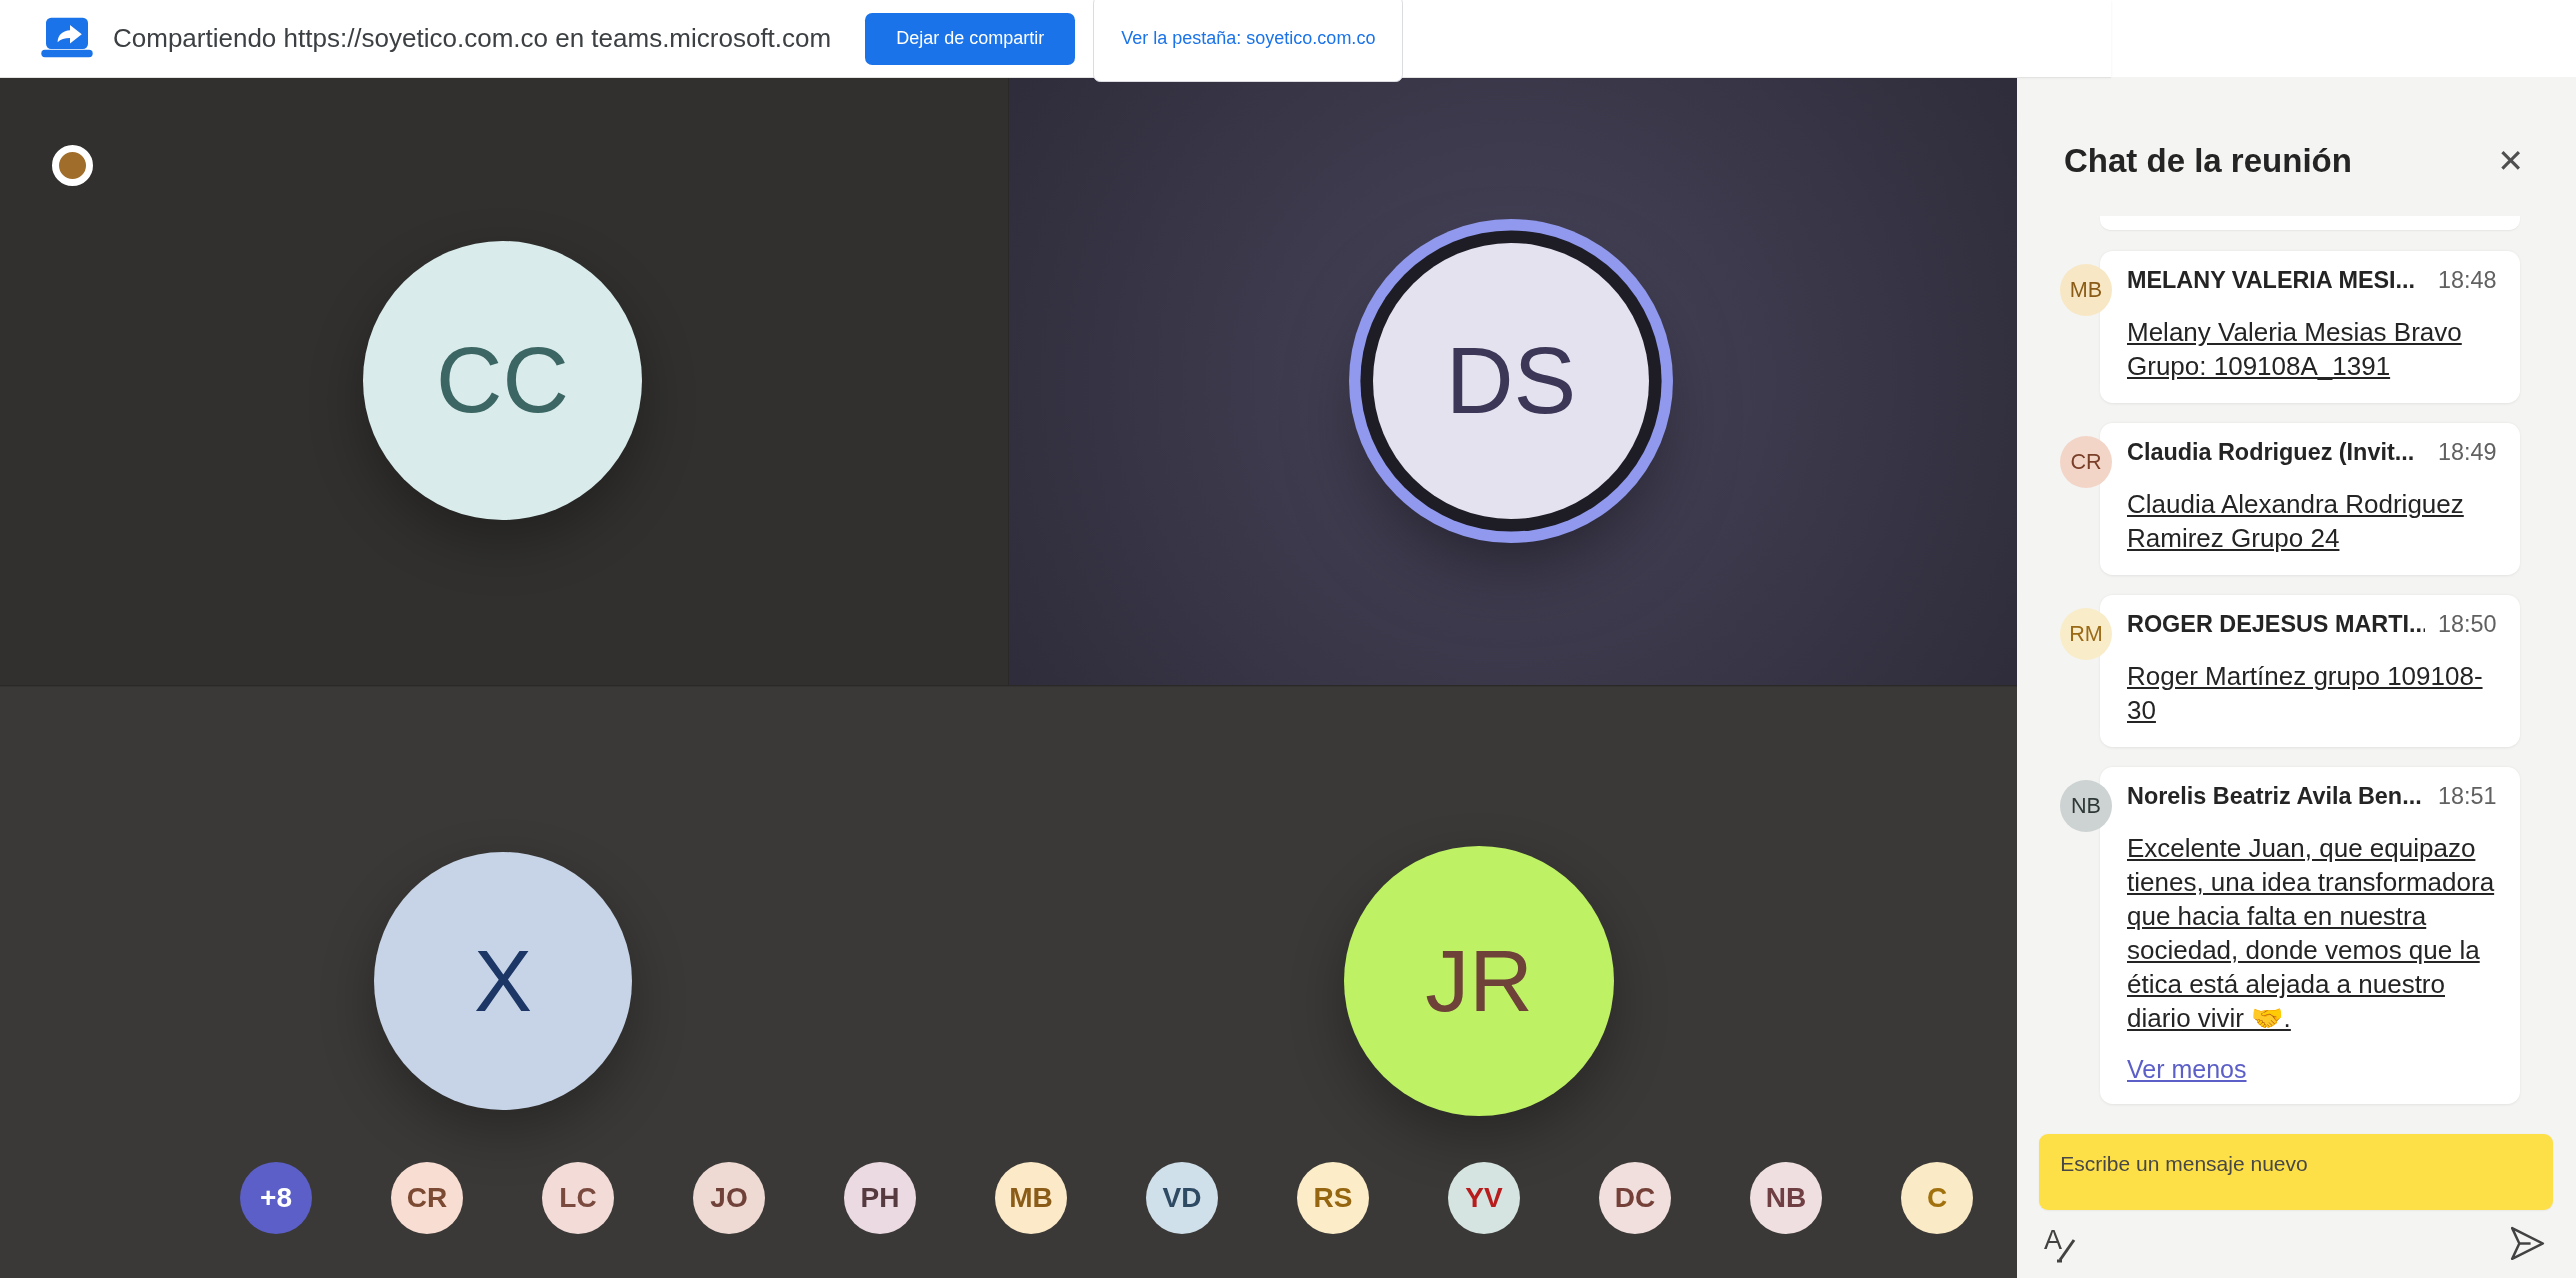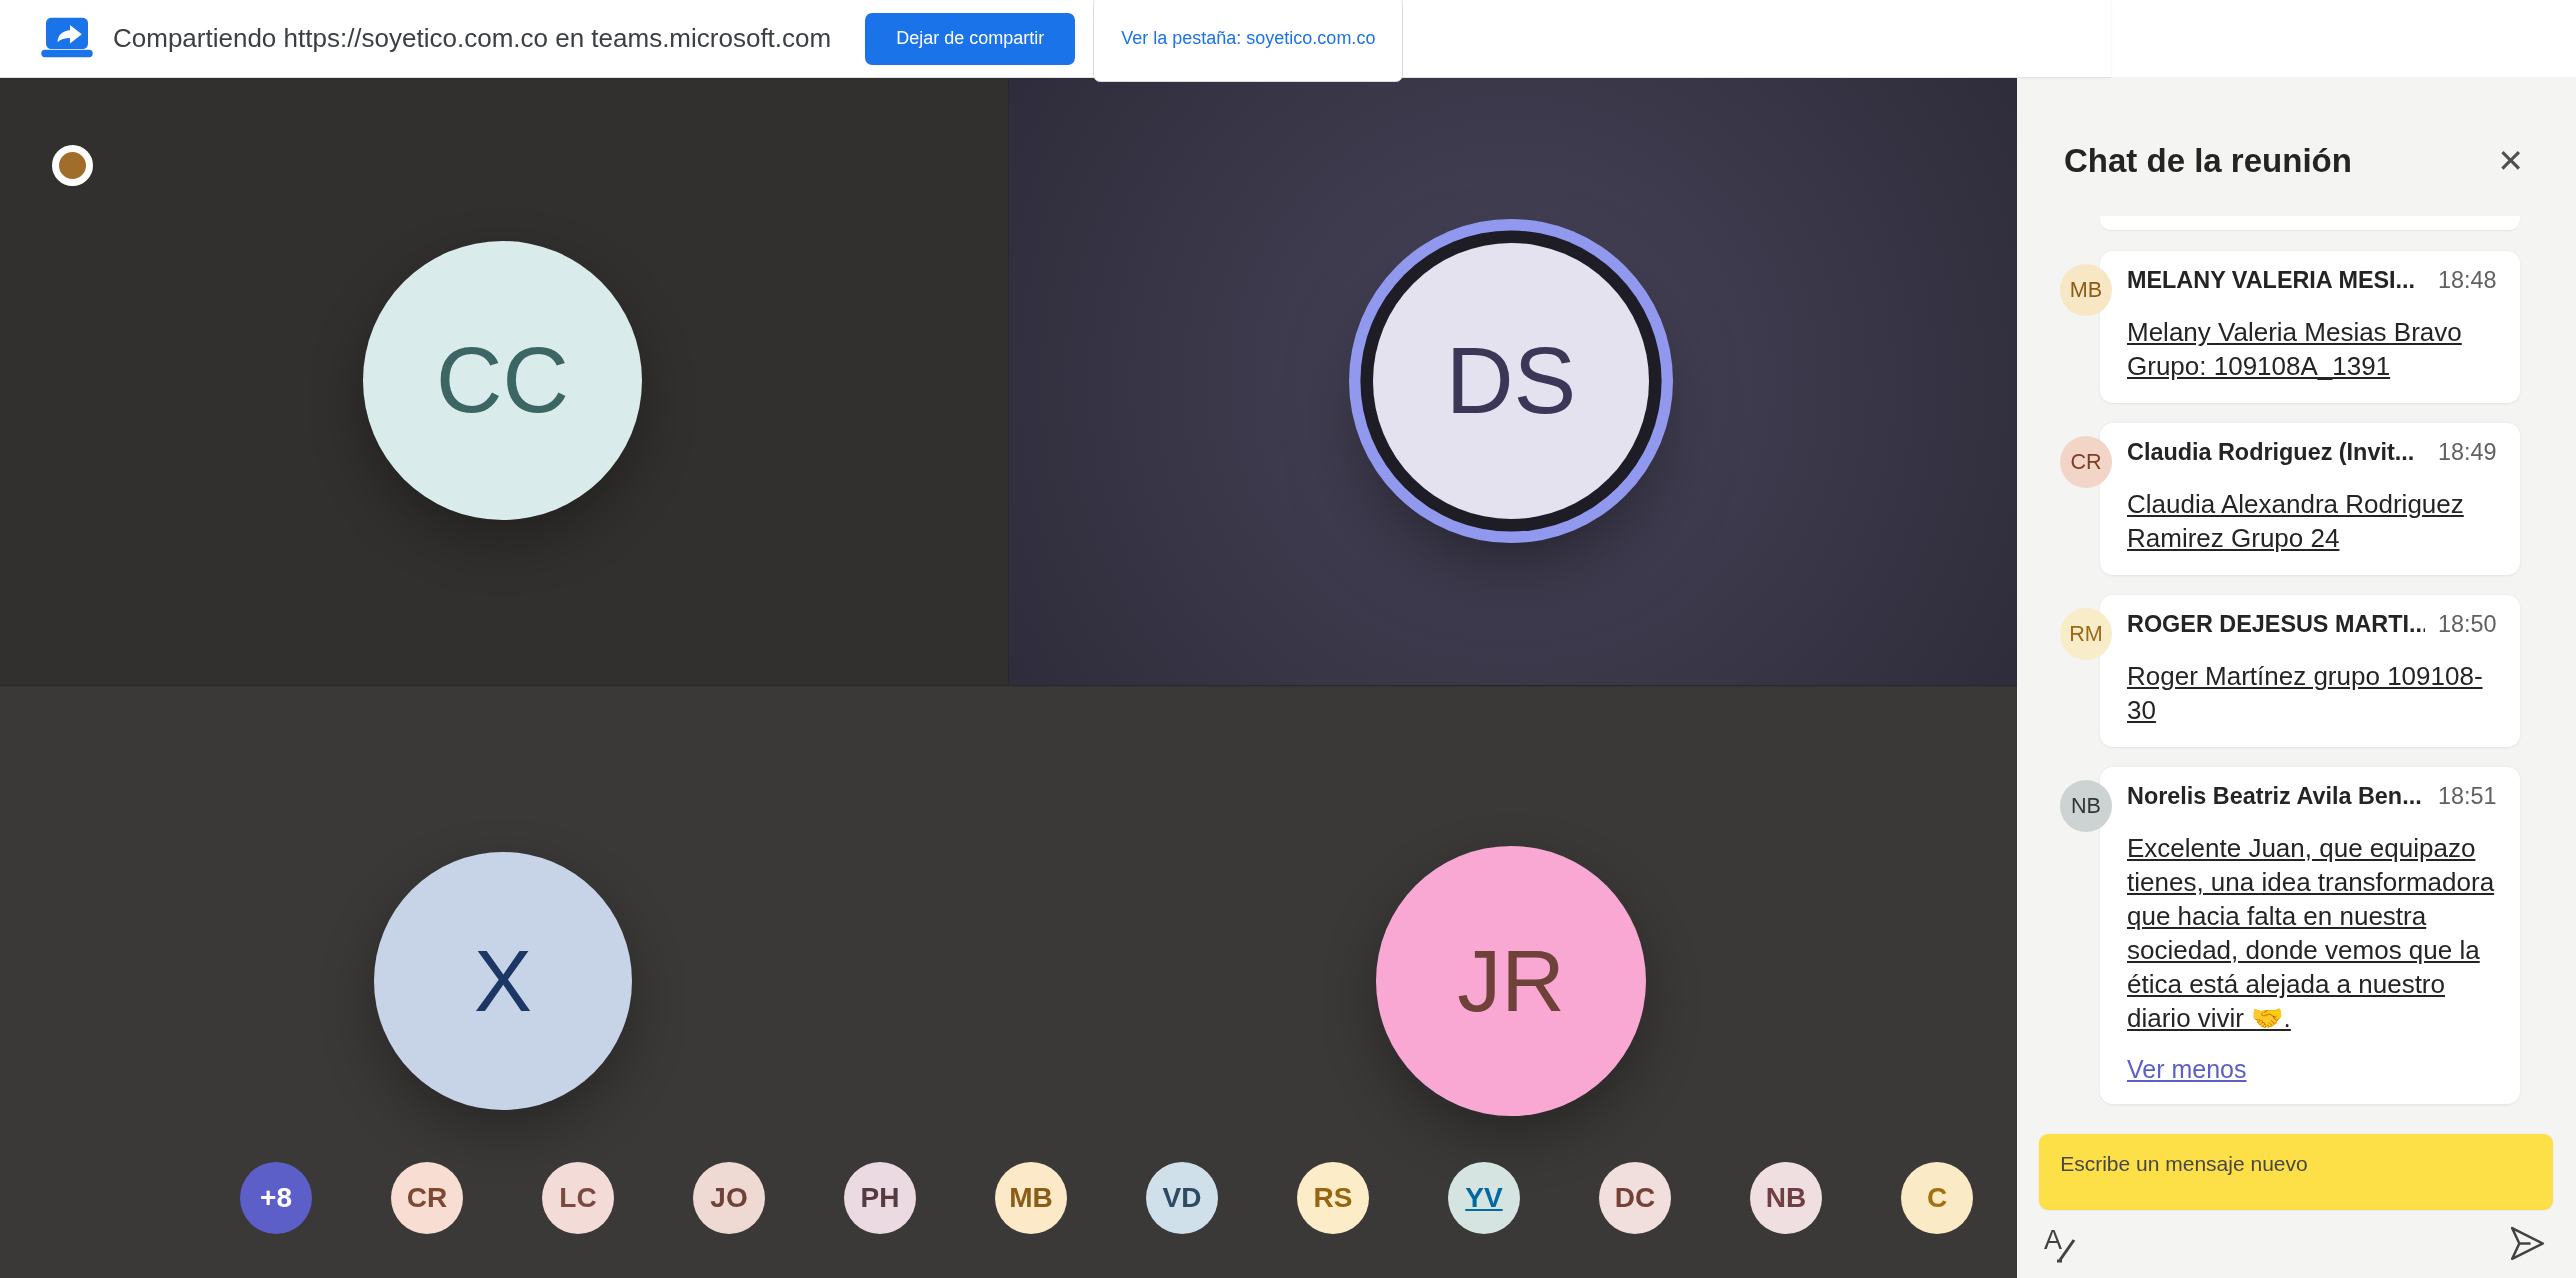--- a/index.html
+++ b/index.html
@@ -27,36 +27,36 @@
            background:radial-gradient(circle 577px at 50% 50%, #49455c 0%, #3a3749 55%, #2f2d3b 100%);}
   .tile-bottom{left:0;top:610px;width:2017px;height:591px;background:#3a3937;}
   .stage-avatar{
     position:absolute;border-radius:50%;display:flex;align-items:center;justify-content:center;
     font-weight:400;box-shadow:0 21.6px 54px rgba(0,0,0,.30);
   }
   .av-cc{left:363px;top:164px;width:279px;height:279px;background:#d9eceb;color:#3c6663;font-size:92px;}
   .av-ds{left:1374px;top:166px;width:276px;height:276px;background:#e5e2f0;color:#3d3757;font-size:94px;
          box-shadow:0 0 0 12.6px #1e1d26, 0 0 0 24px #9099ee, 0 36px 81px rgba(0,0,0,.55);}
   .av-x {left:374px;top:775px;width:258px;height:258px;background:#c7d4e7;color:#1c3766;font-size:87px;}
-  .av-jr{left:1376px;top:769px;width:270px;height:270px;background:#f9a8d4;color:#6e4238;font-size:88px;}
+  .av-jr{left:1344px;top:769px;width:270px;height:270px;background:#bef264;color:#6e4238;font-size:88px;}
   .stage-dot{
     position:absolute;left:52px;top:68px;width:27px;height:27px;border-radius:50%;
     background:#a16d2b;border:7.2px solid #fff;
   }
   
   .strip{position:absolute;left:240px;top:1085px;display:flex;gap:79px;}
   .strip-avatar{
     width:72px;height:72px;border-radius:50%;flex:0 0 auto;cursor:pointer;
     display:flex;align-items:center;justify-content:center;font-size:28px;font-weight:600;
   }
   .sa-plus{background:#5b5fc7;color:#ffffff;}
   .sa-cr{background:#f8ddd2;color:#7c4a33;} .sa-lc{background:#f3dcd8;color:#7b4a3f;}
   .sa-jo{background:#eedad3;color:#6f4138;} .sa-ph{background:#ecdae2;color:#553a3f;}
   .sa-mb{background:#fbe9c8;color:#8a5c17;} .sa-vd{background:#cfe0ea;color:#2f4a63;}
-  .sa-rs{background:#fcedc8;color:#95650f;} .sa-yv{background:#d5e4e0;color:#0369a1;text-decoration:underline;}
+  .sa-rs{background:#fcedc8;color:#95650f;} .sa-yv{background:#d5e4e0;color:#b91c1c;}
   .sa-dc{background:#f0dfdc;color:#744038;} .sa-nb{background:#efdfe0;color:#6f3f44;}
   .sa-c {background:#faeac6;color:#a1710e;}
   
   .chat{
     position:absolute;left:2017px;top:77px;width:559px;height:1201px;background:#f4f4f2;
     display:flex;flex-direction:column;z-index:10;
   }
   .chat-header{
     flex:0 0 auto;display:flex;align-items:center;justify-content:space-between;
     padding:65px 52px 36px 47px;

